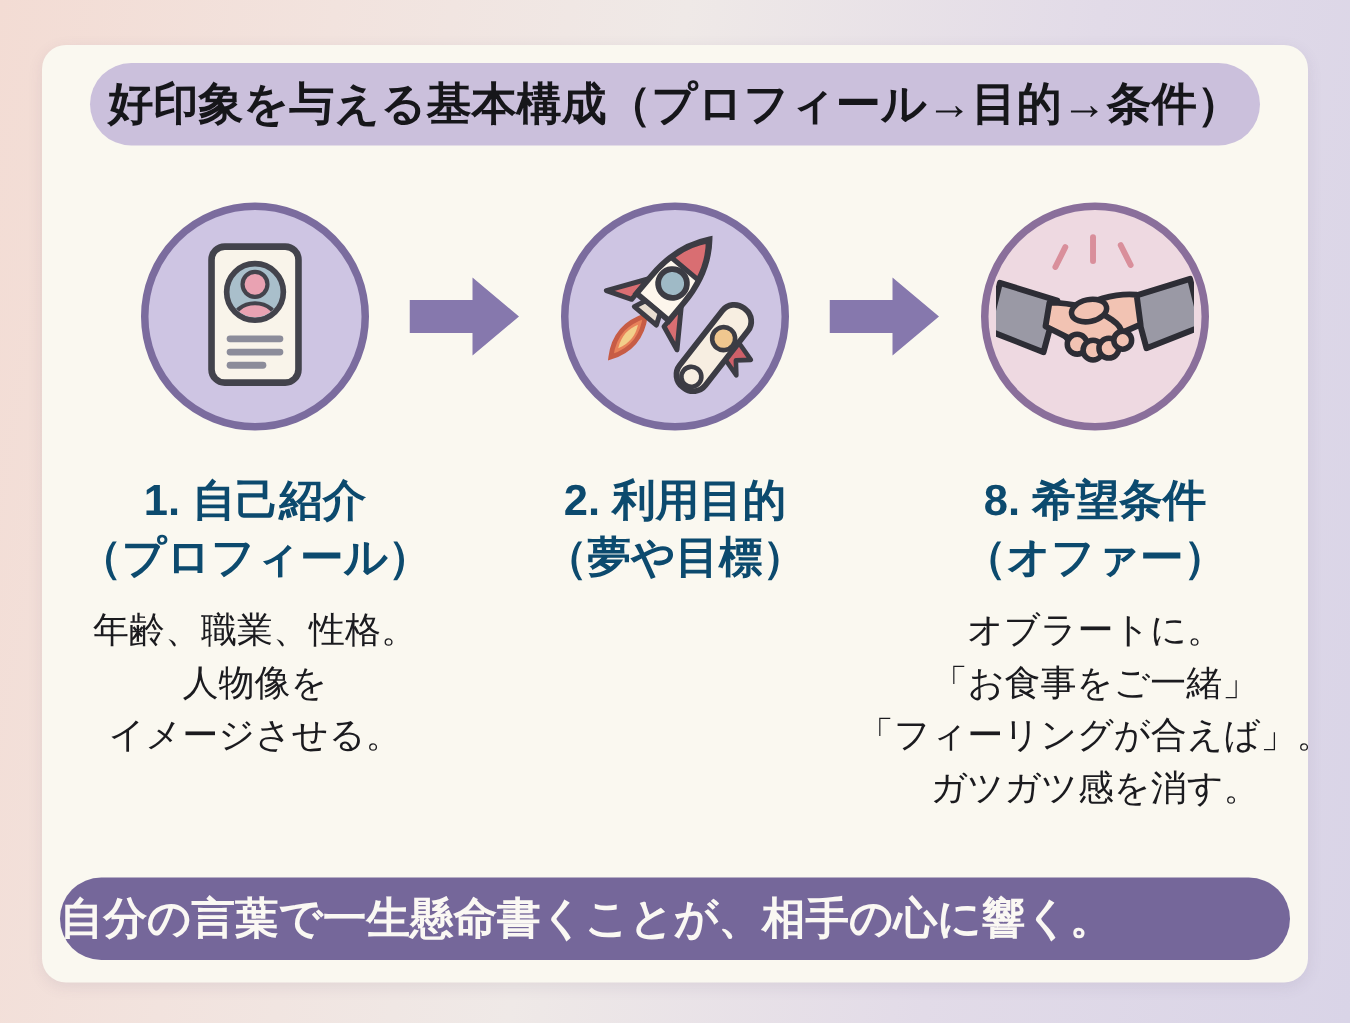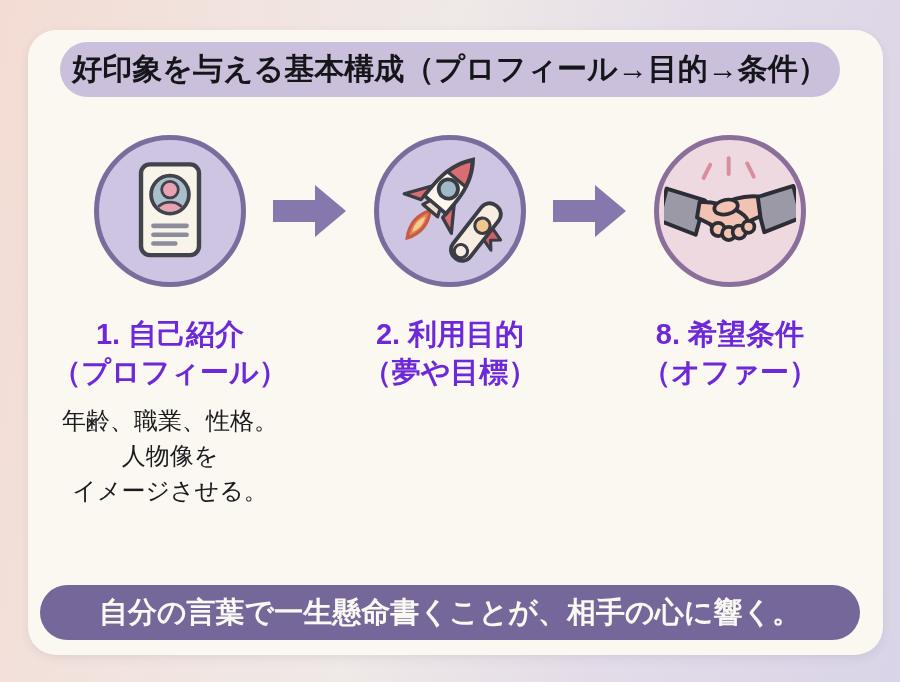--- a/index.html
+++ b/index.html
@@ -3,23 +3,22 @@
 <meta charset="utf-8">
 <style>
   html,body{margin:0;padding:0;}
   body{
     width:900px;height:682px;position:relative;overflow:hidden;
     font-family:"Liberation Sans","DejaVu Sans",sans-serif;
     background:linear-gradient(100deg,#f3dcd4 0%,#f2e3de 22%,#efe9e7 45%,#e2dbe8 72%,#d9d4e7 100%);
   }
   .card{
     position:absolute;left:28px;top:30px;width:844px;height:625px;
-    background:#faf8f0;border-radius:28px;
+    background:#faf8f0;border-radius:16px;
     box-shadow:0 3px 10px rgba(90,70,110,0.10);
-    padding-left:11px;
   }
   .header-pill{
     position:absolute;left:32px;top:12px;width:780px;height:55px;
     background:#cbc0dc;border-radius:28px;
     display:flex;align-items:center;justify-content:center;
   }
   .header-pill .title{
     font-size:30px;font-weight:800;color:#16161a;letter-spacing:0;white-space:pre;
   }
   .steps-row{
@@ -31,31 +30,31 @@
     border:5px solid #7b6c9e;background:#cec5e3;
     display:flex;align-items:center;justify-content:center;flex:0 0 auto;
   }
   .step-circle.pink{background:#eed9e1;border-color:#8a6f9b;}
   .arrow-wrap{width:128px;display:flex;align-items:center;justify-content:center;flex:0 0 auto;}
   .columns-row{
     position:absolute;left:2px;top:286px;width:840px;display:flex;
   }
   .column{width:280px;flex:0 0 280px;display:flex;flex-direction:column;align-items:center;}
   .step-heading{
-    font-size:29px;line-height:1.3;font-weight:800;color:#6d28d9;
+    font-size:29px;line-height:1.3;font-weight:800;color:#0c4a6e;
     text-align:center;white-space:pre;
   }
   .step-body{
     margin-top:13px;font-size:24px;line-height:1.45;font-weight:400;color:#1b1b1f;
     text-align:center;white-space:pre;
   }
   .footer-pill{
     position:absolute;left:12px;top:555px;width:820px;height:55px;
     background:#75679a;border-radius:28px;
-    display:flex;align-items:center;justify-content:center;
+    display:flex;align-items:center;
   }
   .footer-pill .message{
     font-size:29px;font-weight:800;color:#faf8f3;white-space:pre;
   }
   svg{display:block;}
 </style>
 </head>
 <body>
 
 <div class="card">
@@ -155,20 +154,24 @@
 人物像を
 イメージさせる。</div>
     </div>
     <div class="column">
       <div class="step-heading">2. 利用目的
 （夢や目標）</div>
     </div>
     <div class="column">
       <div class="step-heading">8. 希望条件
 （オファー）</div>
+      <div class="step-body">オブラートに。
+「お食事をご一緒」
+「フィーリングが合えば」。
+ガツガツ感を消す。</div>
     </div>
   </div>
 
   <div class="footer-pill">
     <div class="message">自分の言葉で一生懸命書くことが、相手の心に響く。</div>
   </div>
 
 </div>
 
 </body></html>

